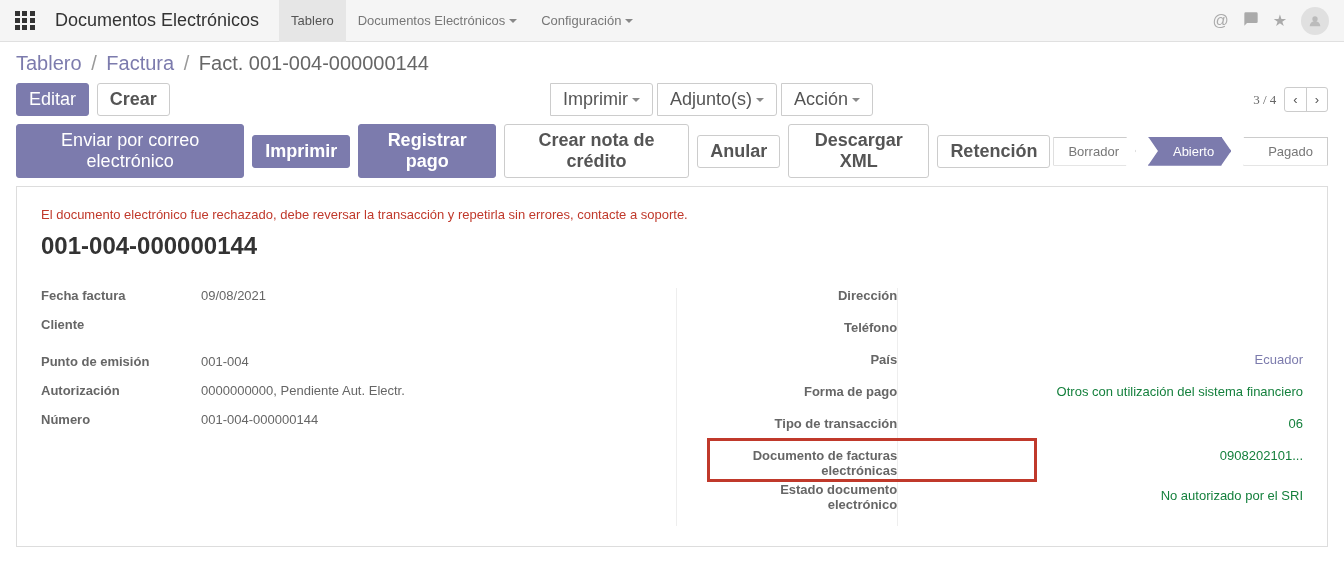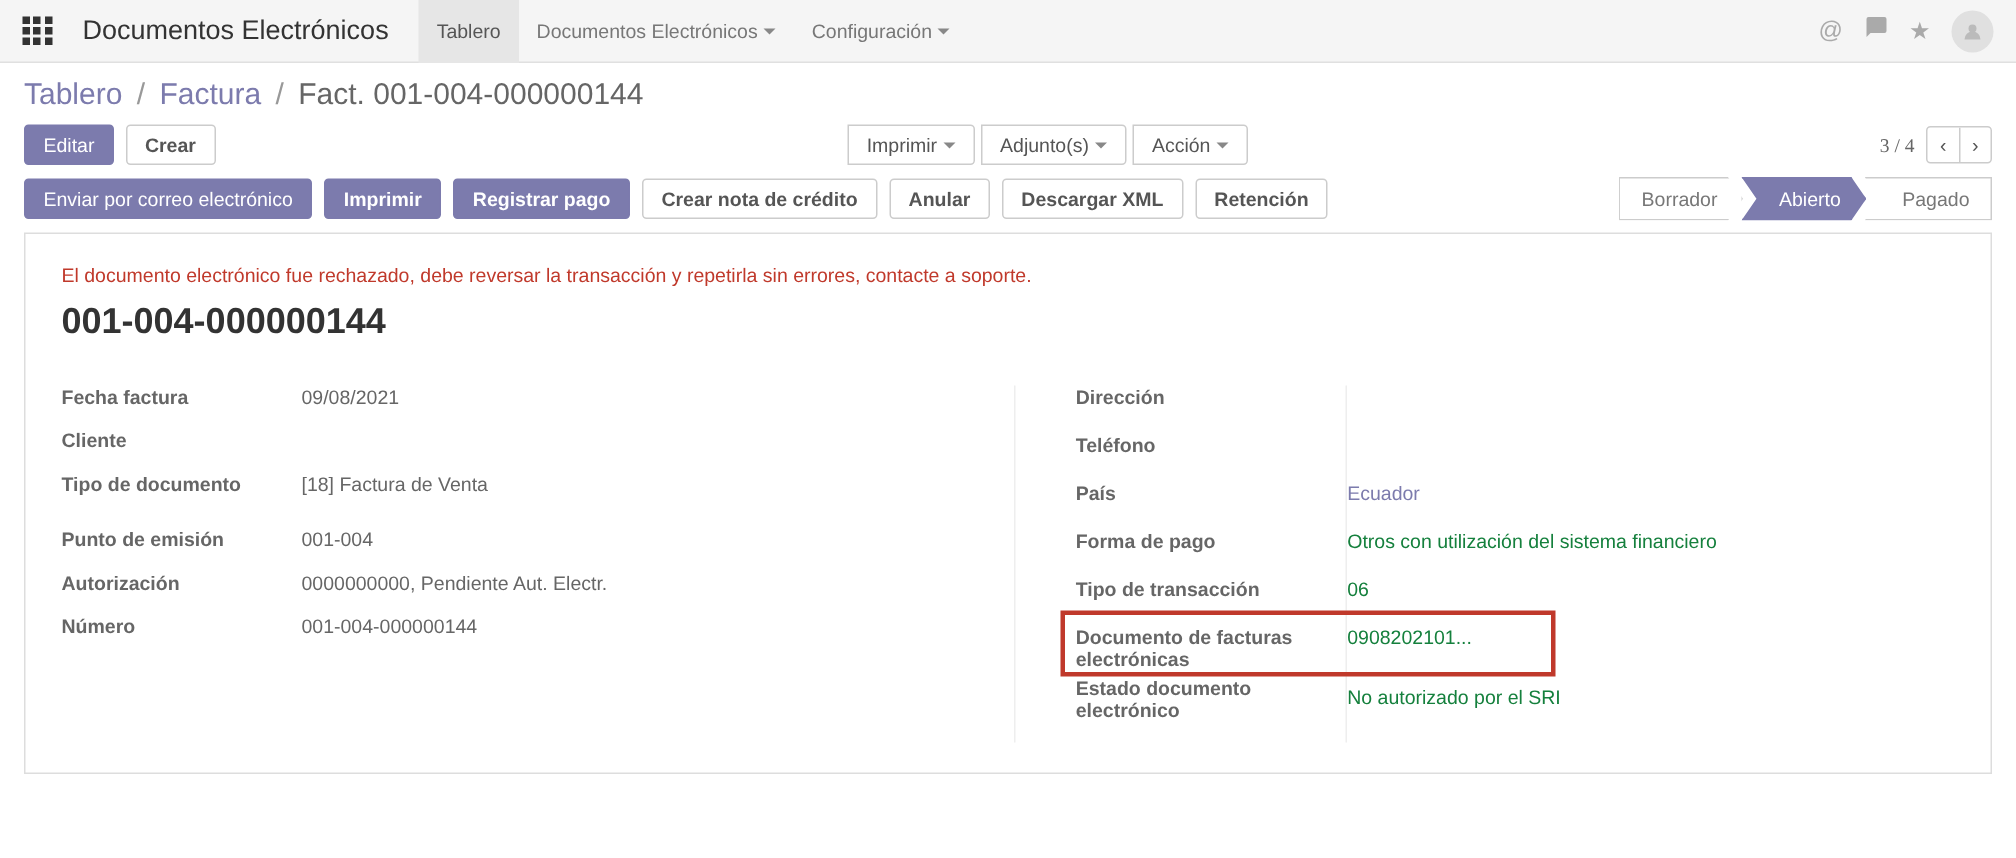--- a/index.html
+++ b/index.html
@@ -17,40 +17,40 @@
 .nav-right { margin-left: auto; display: flex; align-items: center; gap: 14px; color: #aaa; }
 .nav-right .ico { cursor: pointer; font-size: 16px; }
 .avatar-circle { width: 28px; height: 28px; border-radius: 50%; background: #e0e0e0; display: flex; align-items: center; justify-content: center; }
 
 
 .control-panel { padding: 10px 16px 0 16px; }
 .breadcrumb { font-size: 20px; color: #666; margin-bottom: 8px; }
 .breadcrumb a { color: #7c7bad; text-decoration: none; }
 .breadcrumb .sep { color: #999; margin: 0 4px; }
 .control-row { display: flex; align-items: center; }
-.btn { display: inline-flex; align-items: center; border: 1px solid #ccc; background: #fff; padding: 5px 12px; border-radius: 3px; cursor: pointer; color: #555; font-size: 13px; }
+.btn { display: inline-flex; align-items: center; border: 1px solid #ccc; background: #fff; padding: 5px 12px; border-radius: 3px; cursor: pointer; color: #555; font-size: 18px; }
 .btn + .btn { margin-left: 4px; font-weight: bold; }
 .btn-primary { background: #7c7bad; border-color: #7c7bad; color: #fff; }
 .btn-group { display: inline-flex; margin: 0 2px; }
 .btn-group .btn { border-radius: 0; }
 .btn-group .btn:first-child { border-radius: 3px 0 0 3px; }
 .btn-group .btn:last-child { border-radius: 0 3px 3px 0; }
 .control-center { margin-left: auto; margin-right: auto; display: flex; }
 .control-right { display: flex; align-items: center; gap: 8px; }
 .pager { color: #666; font-family: Liberation Serif, serif; }
 .pager-btns { display: inline-flex; border: 1px solid #ccc; border-radius: 3px; overflow: hidden; }
 .pager-btns .pbtn { padding: 4px 8px; cursor: pointer; color: #555; }
 .pager-btns .pbtn + .pbtn { border-left: 1px solid #ccc; }
 
 
 .action-bar { display: flex; align-items: center; padding: 8px 16px; justify-content: space-between; }
 .action-bar .btn { margin-right: 4px; }
 
 
-.status-bar { margin-left: auto; display: flex; }
+.status-bar { margin-left: auto; display: flex; gap: 13px; }
 .status-step { position: relative; background: #fff; border: 1px solid #ccc; color: #777; padding: 6px 16px 6px 24px; margin-left: -1px; clip-path: polygon(0 0, calc(100% - 10px) 0, 100% 50%, calc(100% - 10px) 100%, 0 100%, 10px 50%); }
 .status-step:first-child { padding-left: 14px; clip-path: polygon(0 0, calc(100% - 10px) 0, 100% 50%, calc(100% - 10px) 100%, 0 100%); }
 .status-step:last-child { clip-path: polygon(0 0, 100% 0, 100% 100%, 0 100%, 10px 50%); padding-right: 14px; }
 .status-step.active { background: #7c7bad; border-color: #7c7bad; color: #fff; z-index: 2; }
 
 
 .sheet { border: 1px solid #ddd; margin: 0 16px; padding: 20px 24px; background: #fff; }
 .alert-text { color: #c0392b; margin-bottom: 10px; }
 .doc-title { font-size: 24px; font-weight: bold; color: #333; margin-bottom: 28px; }
 .form-cols { display: flex; gap: 40px; }
@@ -58,21 +58,21 @@
 .col-right { flex: 1; display: flex; }
 .labels-col { flex: 0 0 180px; }
 .values-col { flex: 1; border-left: 1px solid #eee; padding-left: 0; }
 .field-row { display: flex; margin-bottom: 14px; align-items: flex-start; }
 .field-label { flex: 0 0 160px; font-weight: bold; color: #666; }
 .field-value { flex: 1; color: #666; }
 .right-label { font-weight: bold; color: #666; margin-bottom: 14px; min-height: 18px; }
 .right-value { color: #15803d; margin-bottom: 14px; min-height: 18px; }
 .link-val { color: #7c7bad; }
 .highlight-box { border: 3px solid #c0392b; position: absolute; pointer-events: none; }
-.right-wrap { position: relative; }
+.right-wrap { position: relative; text-align: right; }
 </style>
 </head>
 <body>
 
 <div class="navbar">
   <div class="apps-icon">
     <span></span>
       <span></span>
       <span></span>
       <span></span>
@@ -178,24 +178,20 @@
   <div class="form-cols">
     <div class="col-left">
       <div class="field-row">
           <div class="field-label">Fecha factura</div>
           <div class="field-value">09/08/2021</div>
         </div>
       <div class="field-row">
           <div class="field-label">Cliente</div>
           <div class="field-value"></div>
         </div>
-      <div class="field-row">
-          <div class="field-label">Tipo de documento</div>
-          <div class="field-value">[18] Factura de Venta</div>
-        </div>
       <div class="field-row" style="margin-top:22px;">
           <div class="field-label">Punto de emisión</div>
           <div class="field-value">001-004</div>
         </div>
       <div class="field-row">
           <div class="field-label">Autorización</div>
           <div class="field-value">0000000000, Pendiente Aut. Electr.</div>
         </div>
       <div class="field-row">
           <div class="field-label">Número</div>

